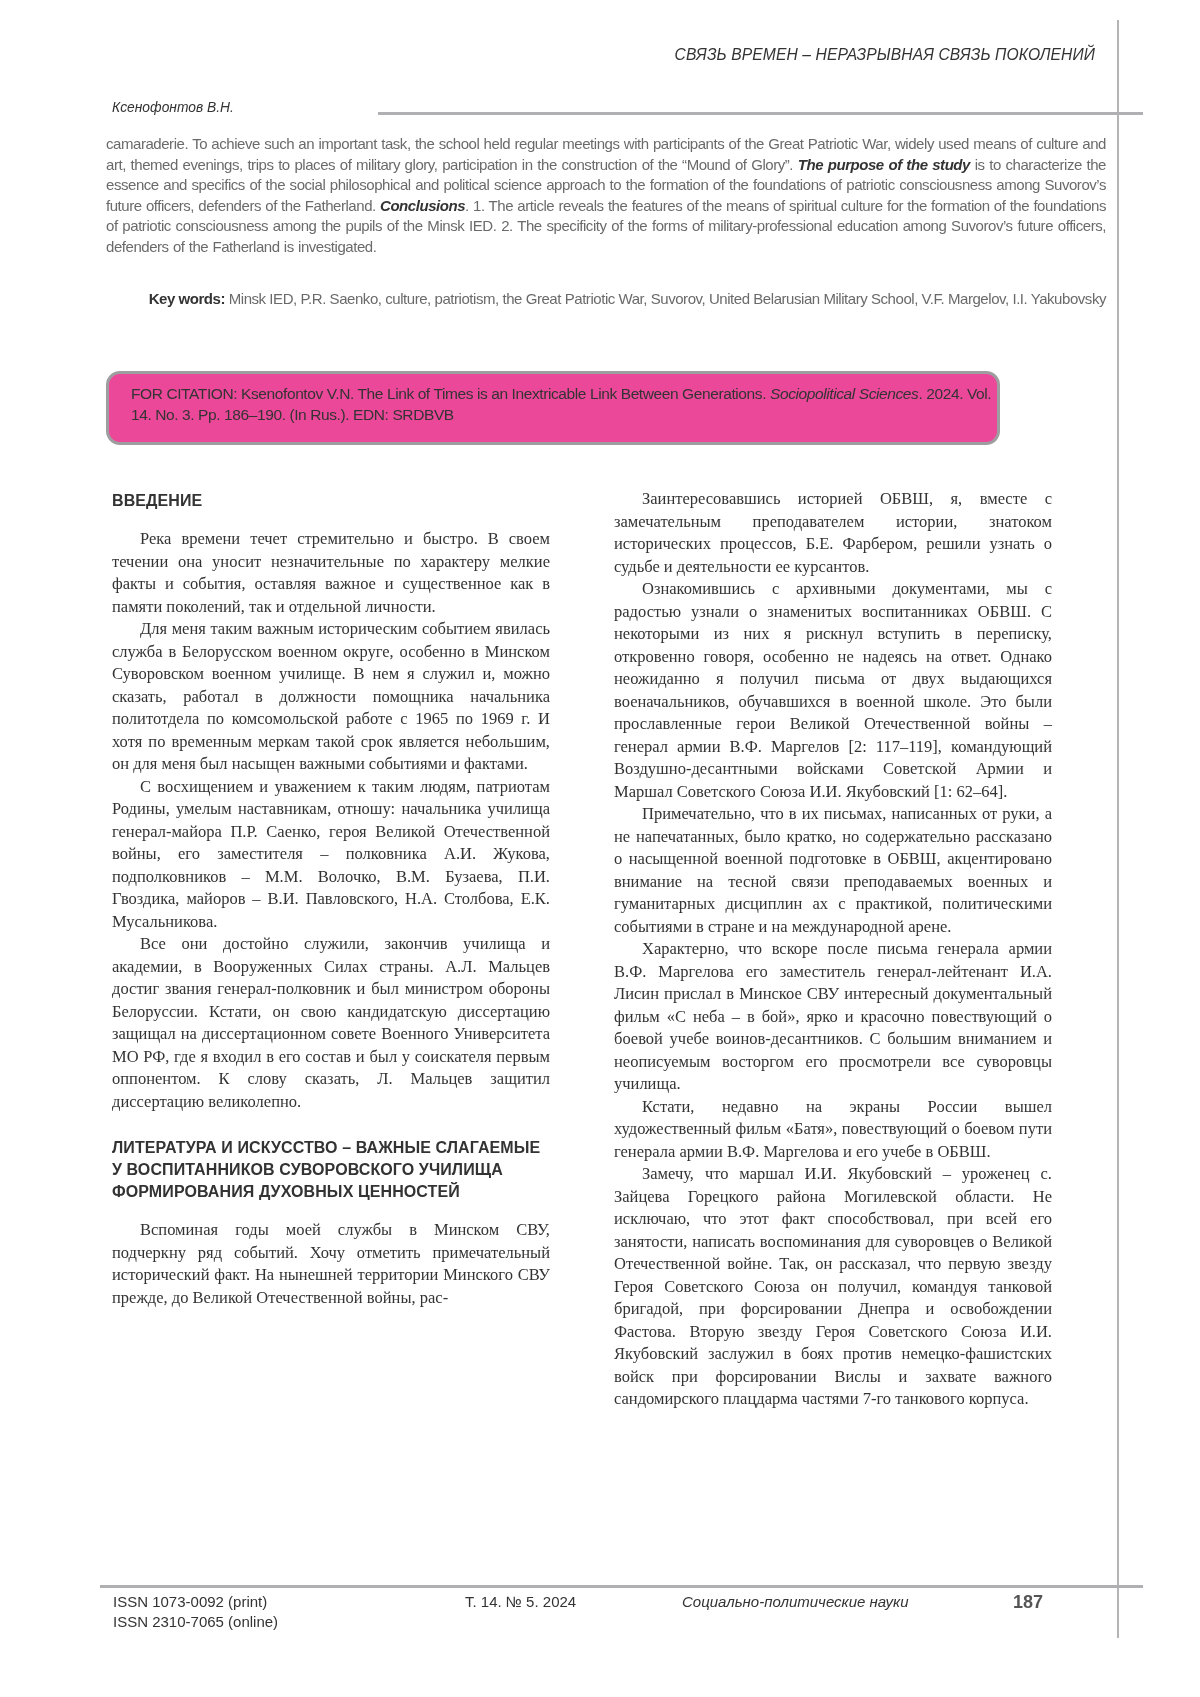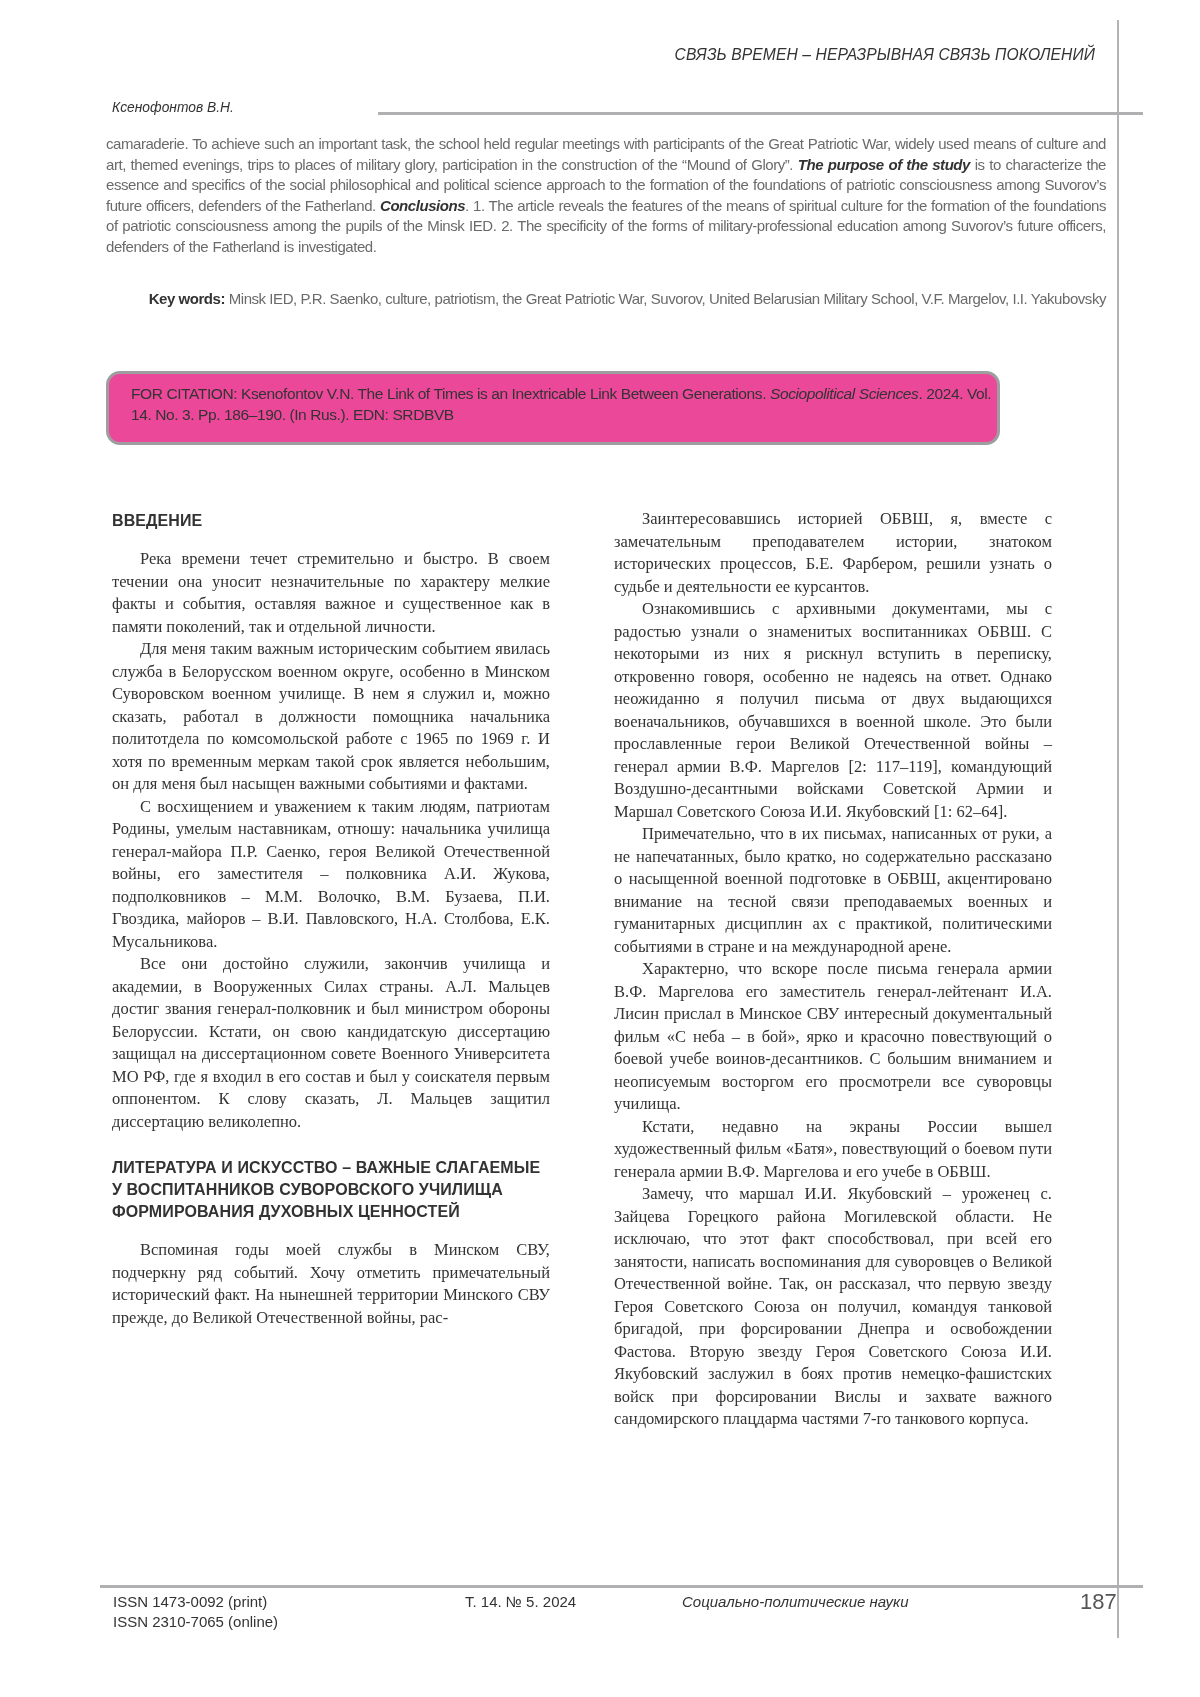--- a/index.html
+++ b/index.html
@@ -41,37 +41,37 @@
       position: absolute; left: 106px; top: 371px; width: 894px; height: 74px;
       background: #ec4899; border: 3px solid #9e9ea0; border-radius: 14px;
       padding: 10px 0 0 22px; box-sizing: border-box;
       font-family: "Liberation Sans", sans-serif; font-size: 15.5px; line-height: 20.5px;
       color: #333; letter-spacing: -0.4px;
     }
     .citation-box i { font-style: italic; }
 
     .col { position: absolute; width: 438px;
       font-family: "Liberation Serif", serif; font-size: 16.5px; line-height: 22.5px;
-      color: #333; text-align: justify; margin-top: 20px; }
+      color: #333; text-align: justify; }
     .col-left { left: 112px; top: 490px; }
     .col-right { left: 614px; top: 488px; }
     .col p { margin: 0; text-indent: 28px; }
     .col p.noindent { text-indent: 0; }
     .section-heading {
       font-family: "Liberation Sans", sans-serif; font-size: 16px; line-height: 22px;
       color: #333; text-align: left; margin: 0; letter-spacing: 0.1px;
     }
     .h-intro { margin-bottom: 16px; }
     .h-lit { margin-top: 24px; margin-bottom: 16px; }
 
     .footer { position: absolute; top: 1592px; font-family: "Liberation Sans", sans-serif; font-size: 15px; color: #333; line-height: 20px; }
     .footer-issn { left: 113px; }
     .footer-vol { left: 465px; }
     .footer-journal { left: 682px; font-style: italic; }
-    .footer-page { left: 1080px; color: #555; font-size: 22px; }
+    .footer-page { left: 1013px; color: #555; font-size: 18px; font-weight: bold; }
     .footer span { display: block; }
   </style>
 </head>
 <body>
 
 <div class="vrule"></div>
 <div class="hrule-top"></div>
 <div class="hrule-bottom"></div>
 
 <div class="running-title">СВЯЗЬ ВРЕМЕН – НЕРАЗРЫВНАЯ СВЯЗЬ ПОКОЛЕНИЙ</div>
@@ -106,18 +106,18 @@
 <div class="col col-right">
   <p>Заинтересовавшись историей ОБВШ, я, вместе с замечательным преподавателем истории, знатоком исторических процессов, Б.Е. Фарбером, решили узнать о судьбе и деятельности ее курсантов.</p>
   <p>Ознакомившись с архивными документами, мы с радостью узнали о знаменитых воспитанниках ОБВШ. С некоторыми из них я рискнул вступить в переписку, откровенно говоря, особенно не надеясь на ответ. Однако неожиданно я получил письма от двух выдающихся военачальников, обучавшихся в военной школе. Это были прославленные герои Великой Отечественной войны – генерал армии В.Ф. Маргелов [2: 117–119], командующий Воздушно-десантными войсками Советской Армии и Маршал Советского Союза И.И. Якубовский [1: 62–64].</p>
   <p>Примечательно, что в их письмах, написанных от руки, а не напечатанных, было кратко, но содержательно рассказано о насыщенной военной подготовке в ОБВШ, акцентировано внимание на тесной связи преподаваемых военных и гуманитарных дисциплин ах с практикой, политическими событиями в стране и на международной арене.</p>
   <p>Характерно, что вскоре после письма генерала армии В.Ф. Маргелова его заместитель генерал-лейтенант И.А. Лисин прислал в Минское СВУ интересный документальный фильм «С неба – в бой», ярко и красочно повествующий о боевой учебе воинов-десантников. С большим вниманием и неописуемым восторгом его просмотрели все суворовцы училища.</p>
   <p>Кстати, недавно на экраны России вышел художественный фильм «Батя», повествующий о боевом пути генерала армии В.Ф. Маргелова и его учебе в ОБВШ.</p>
   <p>Замечу, что маршал И.И. Якубовский – уроженец с. Зайцева Горецкого района Могилевской области. Не исключаю, что этот факт способствовал, при всей его занятости, написать воспоминания для суворовцев о Великой Отечественной войне. Так, он рассказал, что первую звезду Героя Советского Союза он получил, командуя танковой бригадой, при форсировании Днепра и освобождении Фастова. Вторую звезду Героя Советского Союза И.И. Якубовский заслужил в боях против немецко-фашистских войск при форсировании Вислы и захвате важного сандомирского плацдарма частями 7-го танкового корпуса.</p>
 </div>
 
 <div class="footer footer-issn">
-  <span>ISSN 1473-0092 (print)</span>
+  <span>ISSN 1073-0092 (print)</span>
   <span>ISSN 2310-7065 (online)</span>
 </div>
 <div class="footer footer-vol">Т. 14. № 5. 2024</div>
 <div class="footer footer-journal">Социально-политические науки</div>
 <div class="footer footer-page">187</div>
 
 </body></html>

